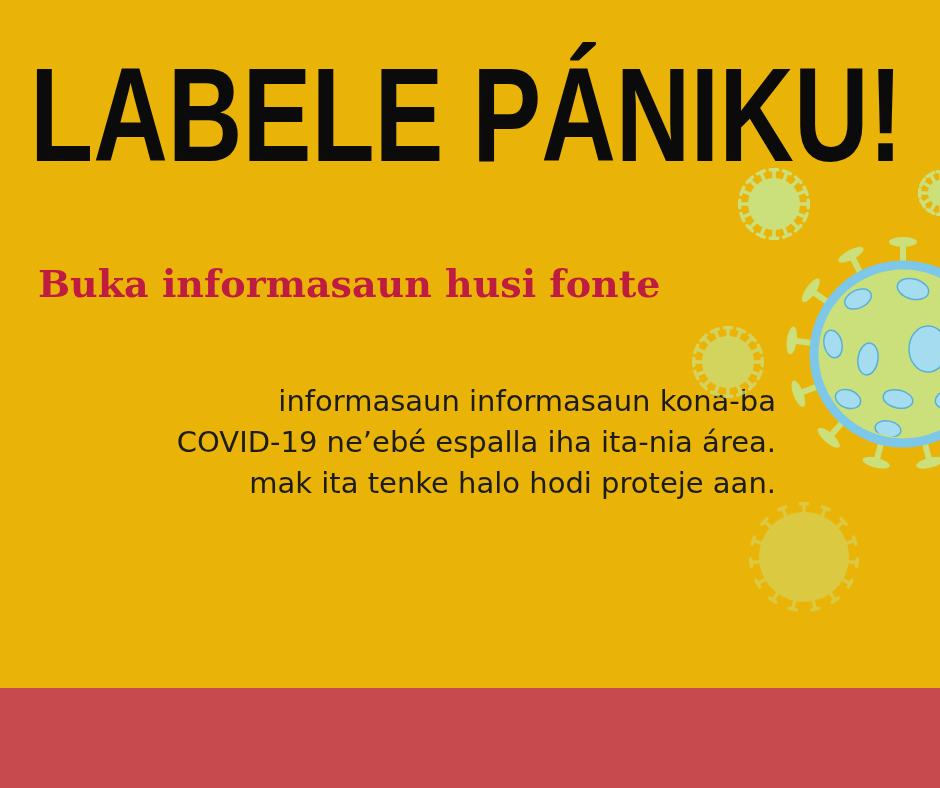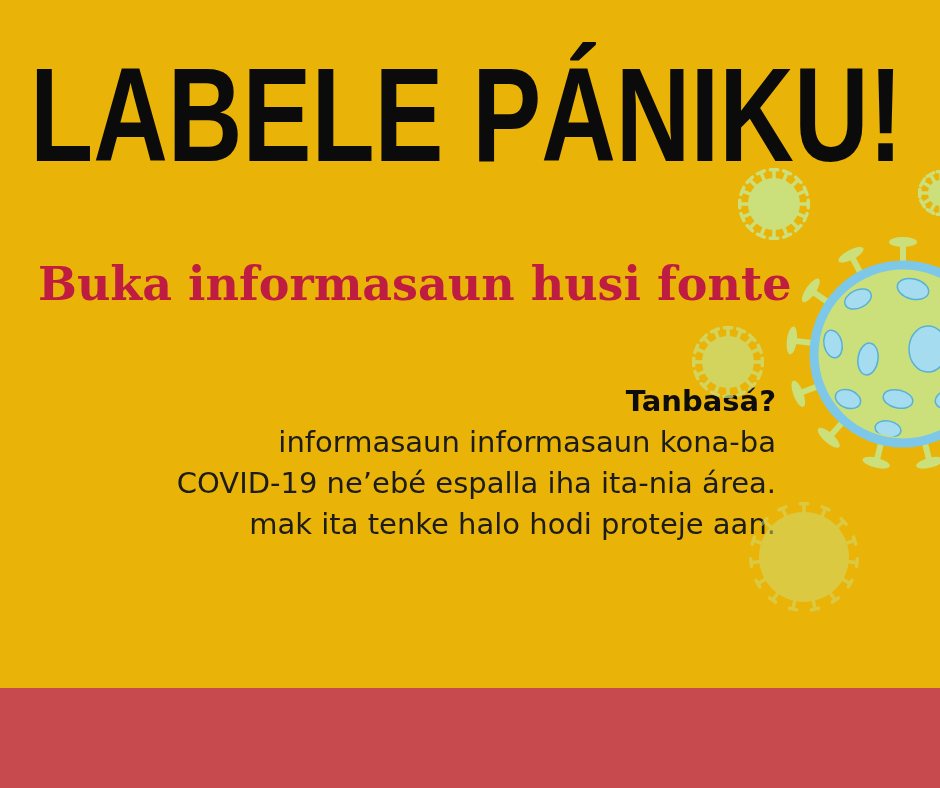--- a/index.html
+++ b/index.html
@@ -10,21 +10,21 @@
   .deco{position:absolute;left:0;top:0;pointer-events:none;}
   .virus{fill:#CBDF7B;}
   .headline-svg{position:absolute;left:0;top:0;overflow:visible;}
   .headline-text{
     font-family:"Liberation Sans","DejaVu Sans",sans-serif;
     font-weight:900;fill:#0B0B0B;
   }
   .lead{
     position:absolute;left:38px;top:260px;
     font-family:"DejaVu Serif","Liberation Serif",serif;
-    font-weight:700;font-size:46px;line-height:48px;color:#BE1C41;
+    font-weight:700;font-size:38px;line-height:48px;color:#BE1C41;
   }
   .bodyblock{
     position:absolute;right:164px;top:381px;text-align:right;
     color:#1C1C1C;font-size:29px;line-height:41px;
   }
   .bodyblock .heading{font-weight:700;color:#0D0D0D;}
   .footer{
     position:absolute;left:0;bottom:0;width:940px;height:100px;
     background:#C74B4E;color:#F5EDEC;
   }
@@ -241,21 +241,20 @@
 
   <svg class="headline-svg" width="940" height="200">
     <text class="headline-text" x="30" y="161" font-size="133" textLength="873" lengthAdjust="spacingAndGlyphs">LABELE PÁNIKU!</text>
   </svg>
 
   <div class="lead">
     <div>Buka informasaun husi fonte</div>
   </div>
 
   <div class="bodyblock">
-    <div class="heading">Tanbasá?</div>
     <div>informasaun informasaun kona-ba</div>
     <div>COVID-19 ne’ebé espalla iha ita-nia área.</div>
     <div>mak ita tenke halo hodi proteje aan.</div>
   </div>
 
   <svg class="deco" width="940" height="788">
     <g class="virus" opacity="0.75">
         <g>
           <circle cx="728" cy="362" r="26"></circle>
           <g transform="rotate(0 728 362)">

